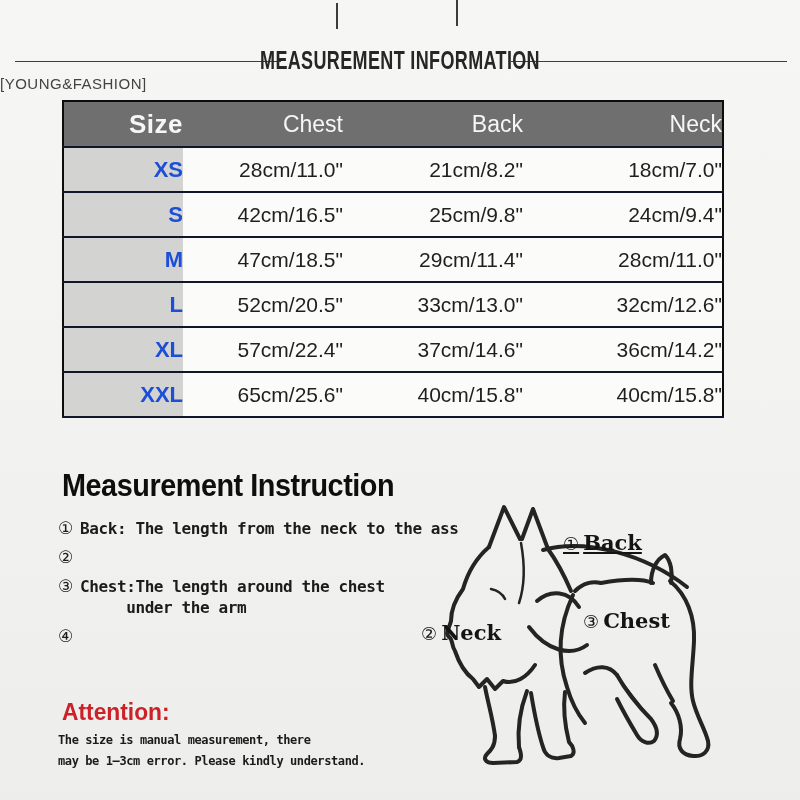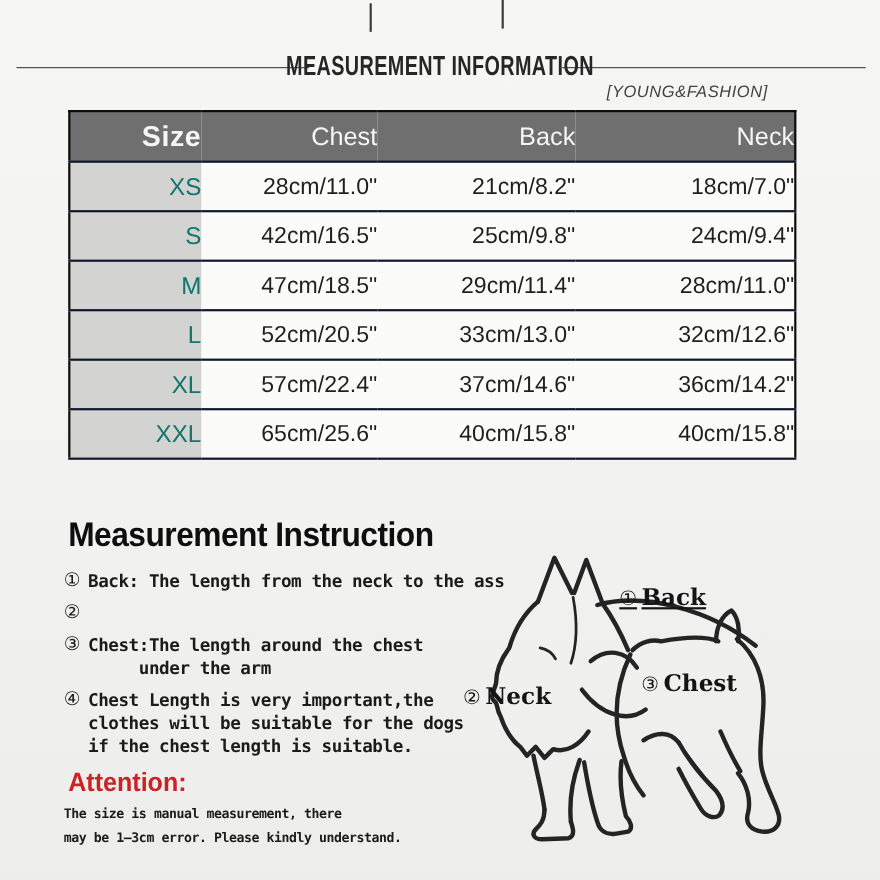--- a/index.html
+++ b/index.html
@@ -9,32 +9,32 @@
 
   
   .tick{position:absolute;width:2px;background:#3c3c3c;}
   .tick.t1{left:336px;top:3px;height:26px;}
   .tick.t2{left:456px;top:0px;height:26px;}
   .title-line{position:absolute;top:61px;height:1px;background:#3f3f3f;}
   .title-line.left{left:15px;width:266px;}
   .title-line.right{left:511px;width:276px;}
   .main-title{position:absolute;top:46px;left:0;width:800px;text-align:center;
       font-size:25px;font-weight:bold;color:#262626;transform:scaleX(0.72);letter-spacing:0.5px;}
-  .subtitle{position:absolute;top:75px;left:0;width:698px;text-align:right;
-      font-size:15px;color:#434343;letter-spacing:0.5px;font-style:italic;}
+  .subtitle{position:absolute;top:75px;left:0;width:698px;text-align:left;
+      font-size:15px;color:#434343;letter-spacing:0.5px;}
 
   
   .size-table{position:absolute;left:62px;top:100px;width:660px;border-collapse:collapse;
       table-layout:fixed;background:#fbfbfa;border:2px solid #0c0c0c;}
   .size-table th,.size-table td{border-bottom:2px solid #0f172a;text-align:right;padding:0;}
   .size-table thead th{background:var(--header_bg,#6f6f6f);color:var(--header_text,#f6f6f6);
       font-weight:normal;font-size:23px;height:44px;}
   .size-table thead th.size-head{font-weight:bold;font-size:26px;letter-spacing:0.5px;}
   .size-table td{height:43px;font-size:21px;color:#1f1f1f;background:transparent;}
-  .size-table td.size-cell{background:var(--size_col_bg,#d3d3d2);font-weight:normal;font-size:22px;color:#0f766e;}
+  .size-table td.size-cell{background:var(--size_col_bg,#d3d3d2);font-weight:bold;font-size:22px;color:#1d4ed8;}
   .watermark{position:absolute;left:200px;top:240px;font-size:64px;font-weight:bold;
       color:rgba(70,70,70,0.08);letter-spacing:5px;white-space:nowrap;pointer-events:none;}
 
   
   .mi-heading{position:absolute;left:62px;top:468px;font-size:31px;font-weight:bold;color:#0e0e0e;
       transform:scaleX(0.93);transform-origin:left center;letter-spacing:-0.5px;}
   .instructions{position:absolute;left:58px;top:518px;width:430px;
       font-family:"DejaVu Sans Mono","Liberation Mono",monospace;font-weight:bold;
       font-size:16px;color:#1b1b1b;}
   .instr-item{display:flex;margin-bottom:8px;line-height:21px;letter-spacing:-0.4px;}
@@ -137,23 +137,20 @@
     <div class="instr-item">
       <span class="instr-num">②</span>
     </div>
     <div class="instr-item">
       <span class="instr-num">③</span>
       <span class="instr-text">Chest:The length around the chest
      under the arm</span>
     </div>
     <div class="instr-item">
       <span class="instr-num">④</span>
-      <span class="instr-text">Chest Length is very important,the
-clothes will be suitable for the dogs
-if the chest length is suitable.</span>
     </div>
   </div>
 
   <div class="attention-label">Attention:</div>
   <div class="attention-text">The size is manual measurement, there
 may be 1–3cm error. Please kindly understand.</div>
 
   <div class="dog-wrap">
     <svg width="370" height="305" viewBox="0 0 370 305">
       <g fill="none" stroke="#242424" stroke-width="4" stroke-linecap="round" stroke-linejoin="round">

